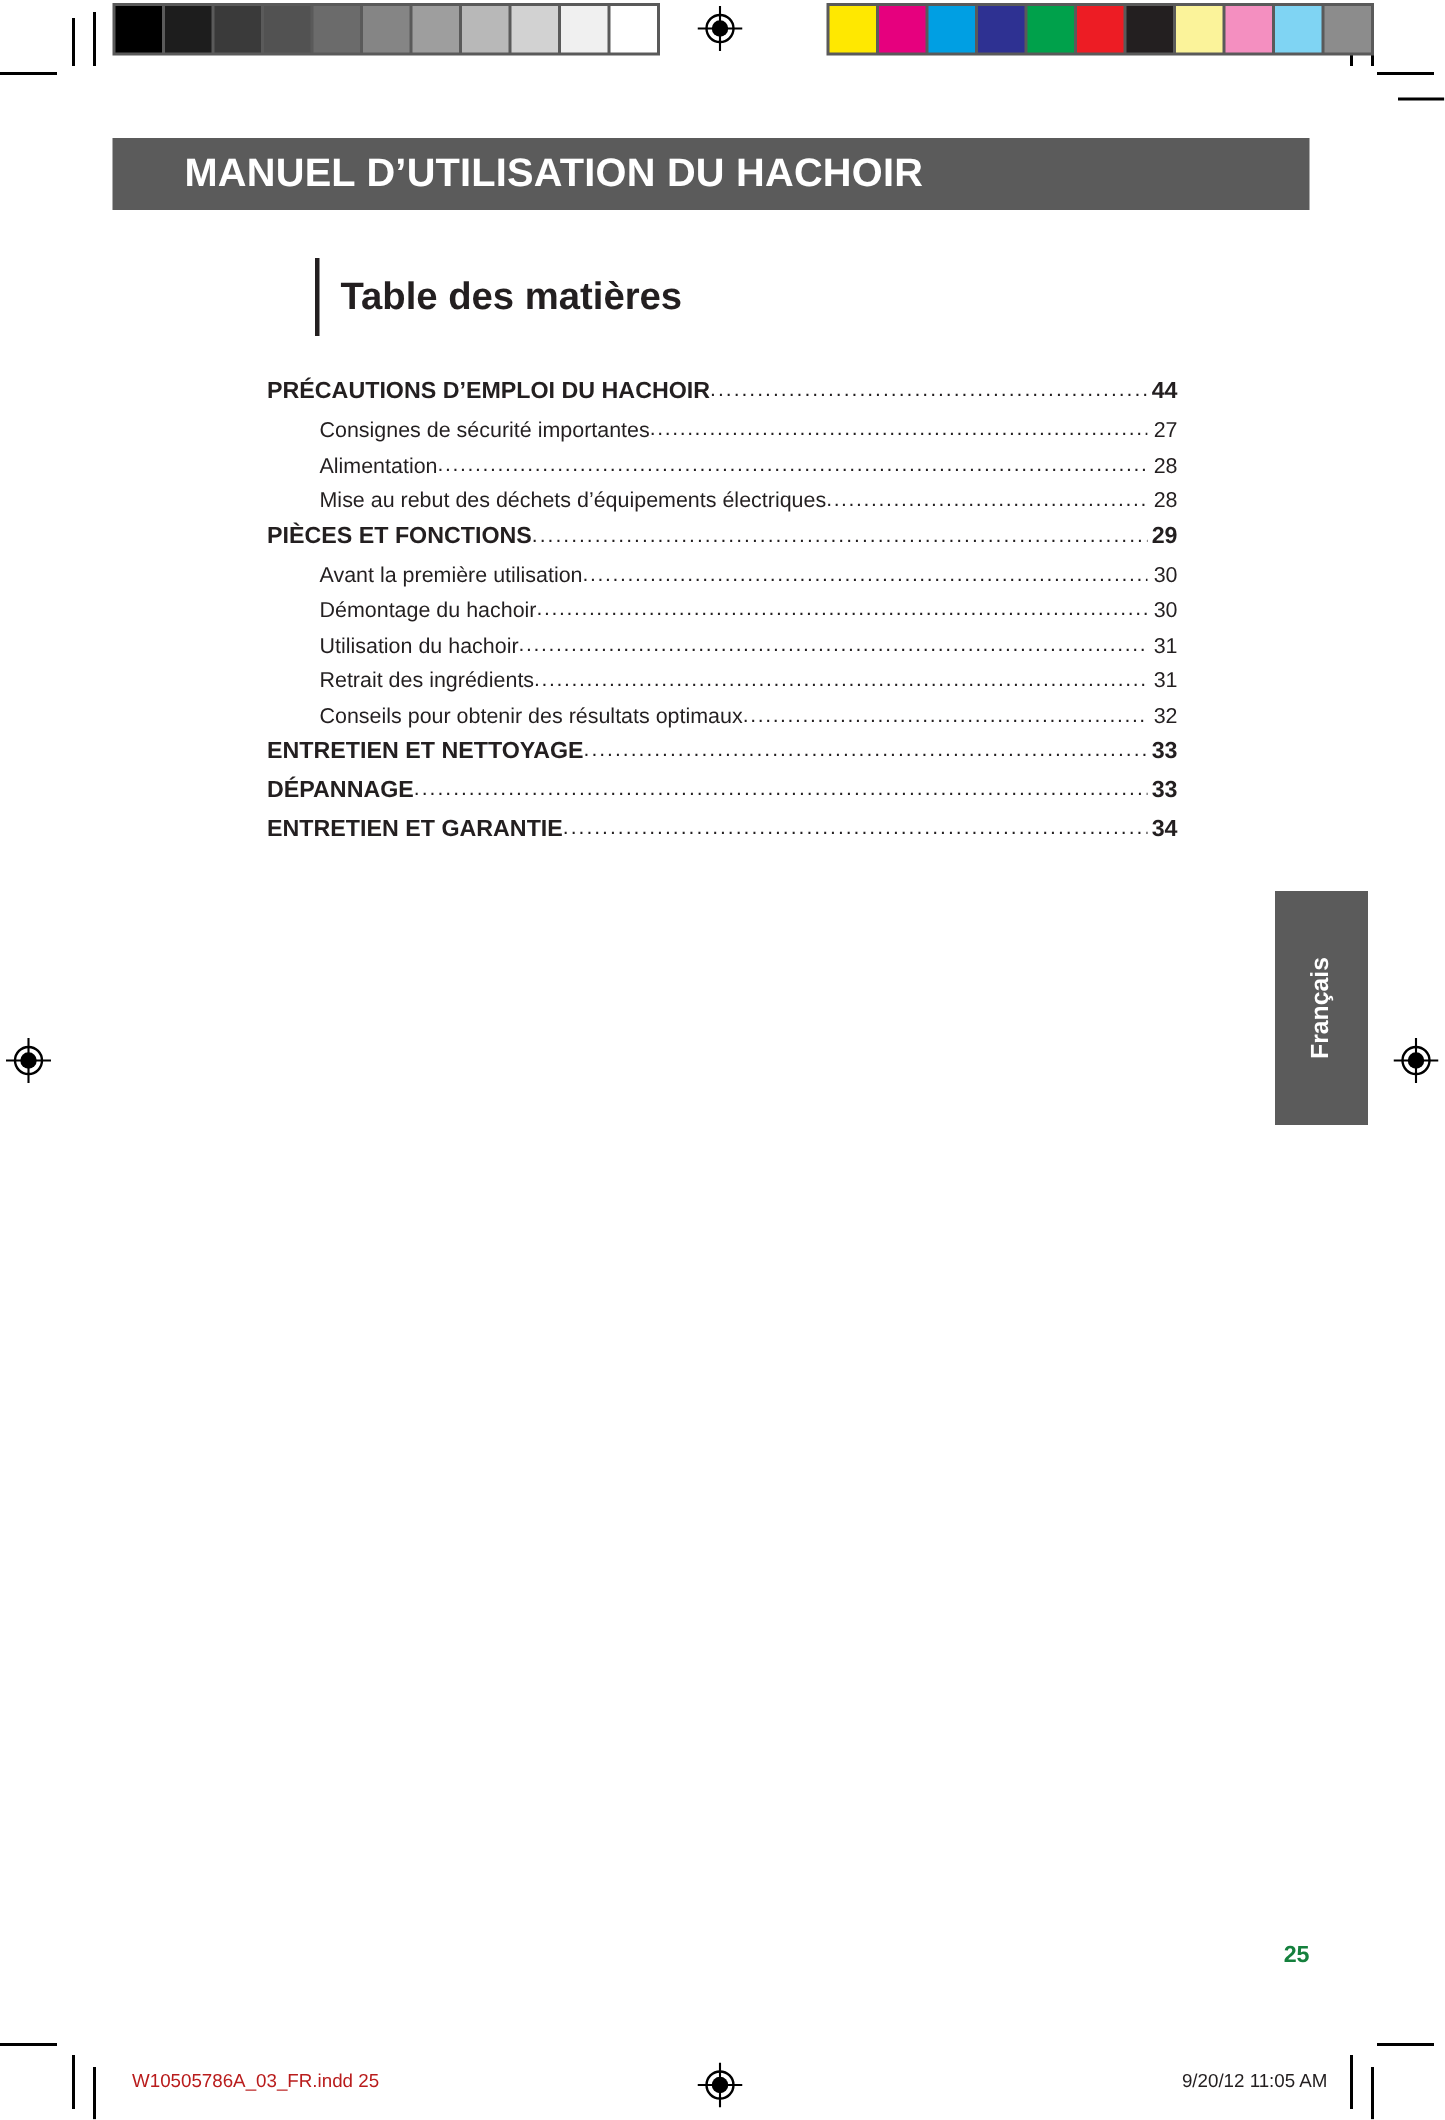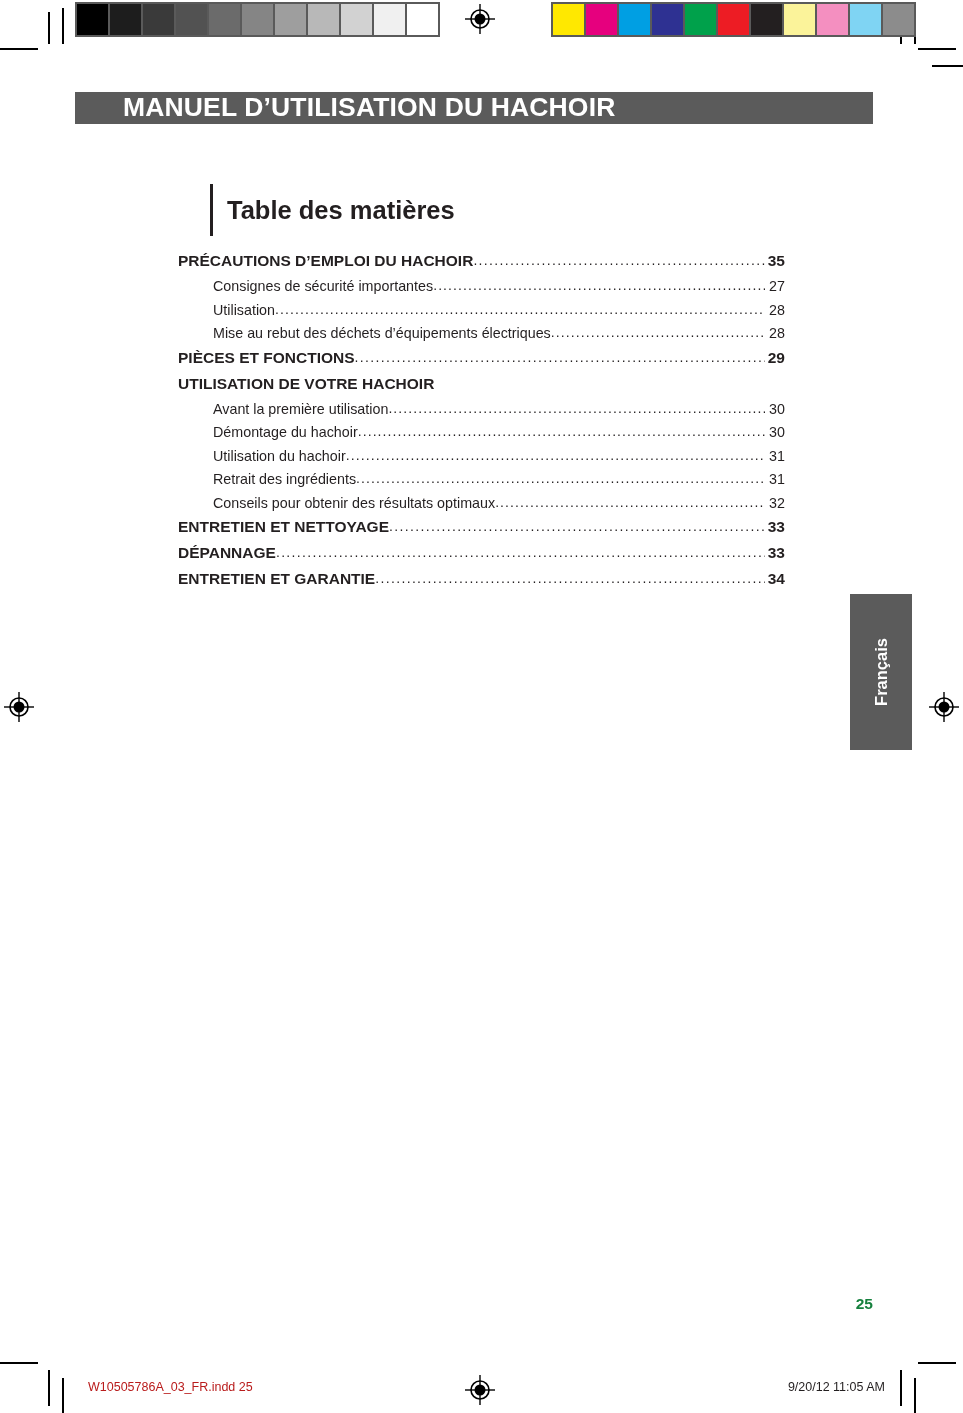--- a/index.html
+++ b/index.html
@@ -27,40 +27,40 @@
   .colorbar { position: absolute; display: flex; background: #5a5a5a; padding: 2px; box-sizing: border-box; }
   .colorbar .swatch { width: 31px; height: 31px; margin-right: 2px; }
   .colorbar .swatch:last-child { margin-right: 0; }
 
   
   #header-band {
     position: absolute;
     left: 75px;
     top: 92px;
     width: 798px;
-    height: 32px;
+    height: 48px;
     background: #5b5b5b;
   }
   #header-title {
     position: absolute;
     left: 48px;
     top: 50%;
     transform: translateY(-52%);
     color: #ffffff;
     font-size: 26.5px;
     font-weight: bold;
     letter-spacing: 0.15px;
     white-space: nowrap;
   }
 
   
   #toc-title-wrap {
     position: absolute;
     left: 210px;
-    top: 184px;
+    top: 172px;
     display: flex;
     align-items: flex-end;
   }
   #toc-rule {
     width: 3px;
     background: #231f20;
     margin-right: 14px;
     height: 52px;
   }
   #toc-title {
@@ -262,46 +262,41 @@
 
   <div id="toc-title-wrap">
     <div id="toc-rule"></div>
     <div id="toc-title">Table des matières</div>
   </div>
 
   <div id="toc">
       <div class="toc-row level-1">
         <span class="toc-label">PRÉCAUTIONS D’EMPLOI DU HACHOIR</span>
         <span class="toc-dots">..............................................................................................................................................</span>
-        <span class="toc-page">35</span>
+        <span class="toc-page">44</span>
       </div>
       <div class="toc-row level-2">
         <span class="toc-label">Consignes de sécurité importantes</span>
         <span class="toc-dots">..............................................................................................................................................</span>
         <span class="toc-page">27</span>
       </div>
       <div class="toc-row level-2">
-        <span class="toc-label">Utilisation</span>
+        <span class="toc-label">Alimentation</span>
         <span class="toc-dots">..............................................................................................................................................</span>
         <span class="toc-page">28</span>
       </div>
       <div class="toc-row level-2">
         <span class="toc-label">Mise au rebut des déchets d’équipements électriques</span>
         <span class="toc-dots">..............................................................................................................................................</span>
         <span class="toc-page">28</span>
       </div>
       <div class="toc-row level-1">
         <span class="toc-label">PIÈCES ET FONCTIONS</span>
         <span class="toc-dots">..............................................................................................................................................</span>
         <span class="toc-page">29</span>
-      </div>
-      <div class="toc-row level-1 nodots">
-        <span class="toc-label">UTILISATION DE VOTRE HACHOIR</span>
-        <span class="toc-dots">..............................................................................................................................................</span>
-        <span class="toc-page"></span>
       </div>
       <div class="toc-row level-2">
         <span class="toc-label">Avant la première utilisation</span>
         <span class="toc-dots">..............................................................................................................................................</span>
         <span class="toc-page">30</span>
       </div>
       <div class="toc-row level-2">
         <span class="toc-label">Démontage du hachoir</span>
         <span class="toc-dots">..............................................................................................................................................</span>
         <span class="toc-page">30</span>

